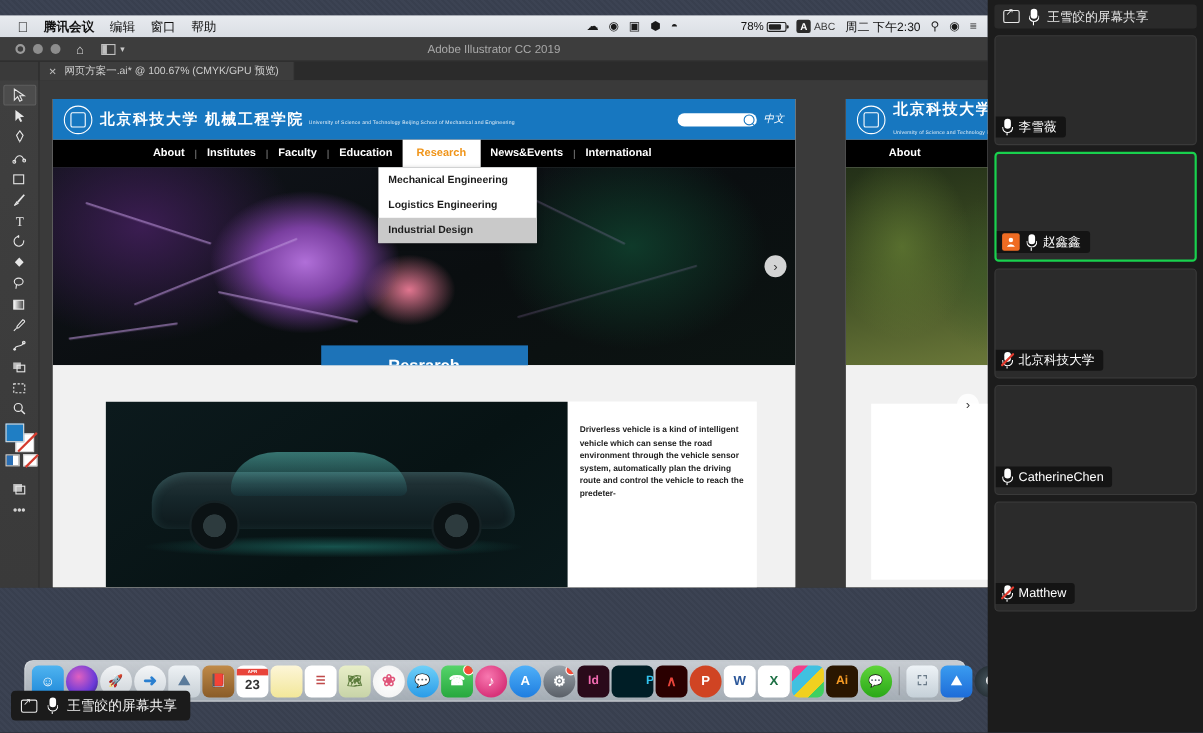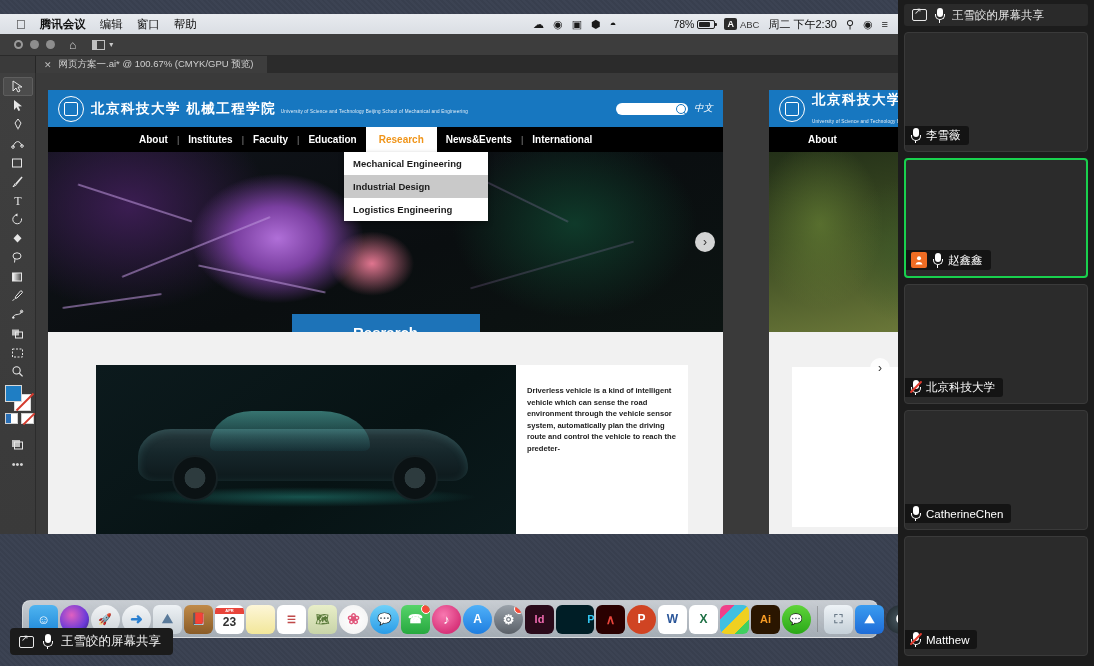--- a/index.html
+++ b/index.html
@@ -247,21 +247,21 @@
   #rail {
     position:absolute; right:0; top:0; width: 196px; height: 666px; background:#1c1c1c;
     padding: 4px 6px; display:flex; flex-direction:column; gap: 6px;
   }
   .rail-top {
     background:#2a2a2a; border-radius:3px; height: 22px; display:flex; align-items:center;
     gap: 7px; padding: 0 8px;
   }
   .rail-top .lbl { color:#e9e9e9; font-size: 11.5px; white-space:nowrap; }
   .tile {
-    height: 120px; background:#2b2b2b; border-radius:4px; position:relative;
+    height: 100px; background:#2b2b2b; border-radius:4px; position:relative;
     border: 1px solid #3a3a3a; overflow:hidden; flex:none;
   }
   .tile.active { border: 2px solid #19d14e; }
   .avatar {
     position:absolute; left:50%; top: 44%; transform: translate(-50%,-50%);
     width: 52px; height: 52px; border-radius:50%; overflow:hidden;
   }
   .tile-label {
     position:absolute; left: 0; bottom: 6px; display:flex; align-items:center; gap: 5px;
     background:#141414; border-radius: 0 3px 3px 0; padding: 2px 8px 2px 5px; max-width: 96%;
@@ -354,20 +354,21 @@
           <span class="tl"></span>
           <span class="tl"></span>
         </span>
         <span class="home-ic">⌂</span>
         <span class="arrange">
           <span class="arr-box">
               <i></i>
             </span>
           <span style="font-size:8px;">▾</span>
         </span>
+        <span class="ai-apptitle">Adobe Illustrator CC 2019</span>
       </div>
 
       <div class="ai-tabbar">
         <span class="sidecap"></span>
         <span class="ai-tab">
           <span class="x">✕</span>
           <span>网页方案一.ai* @ 100.67% (CMYK/GPU 预览)</span>
         </span>
       </div>
 
@@ -518,22 +519,22 @@
               <span class="nav-item">Faculty</span>
               <span class="nav-sep">|</span>
               <span class="nav-item">Education</span>
               <span class="nav-item active">Research</span>
               <span class="nav-item">News&amp;Events</span>
               <span class="nav-sep">|</span>
               <span class="nav-item">International</span>
 
               <div class="nav-dropdown">
                 <div class="dd-item">Mechanical Engineering</div>
+                <div class="dd-item">Logistics Engineering</div>
                 <div class="dd-item sel">Industrial Design</div>
-                <div class="dd-item">Logistics Engineering</div>
               </div>
             </div>
 
             <div class="hero">
               <div class="hero-bg"></div>
               <span class="hero-fil" style="left:4%;top:28%;width:120px;transform:rotate(18deg);"></span>
               <span class="hero-fil" style="left:10%;top:52%;width:160px;transform:rotate(-22deg);"></span>
               <span class="hero-fil" style="left:22%;top:70%;width:130px;transform:rotate(12deg);"></span>
               <span class="hero-fil" style="left:2%;top:82%;width:100px;transform:rotate(-8deg);"></span>
               <span class="hero-fil" style="left:56%;top:20%;width:150px;transform:rotate(26deg);opacity:.4;"></span>

